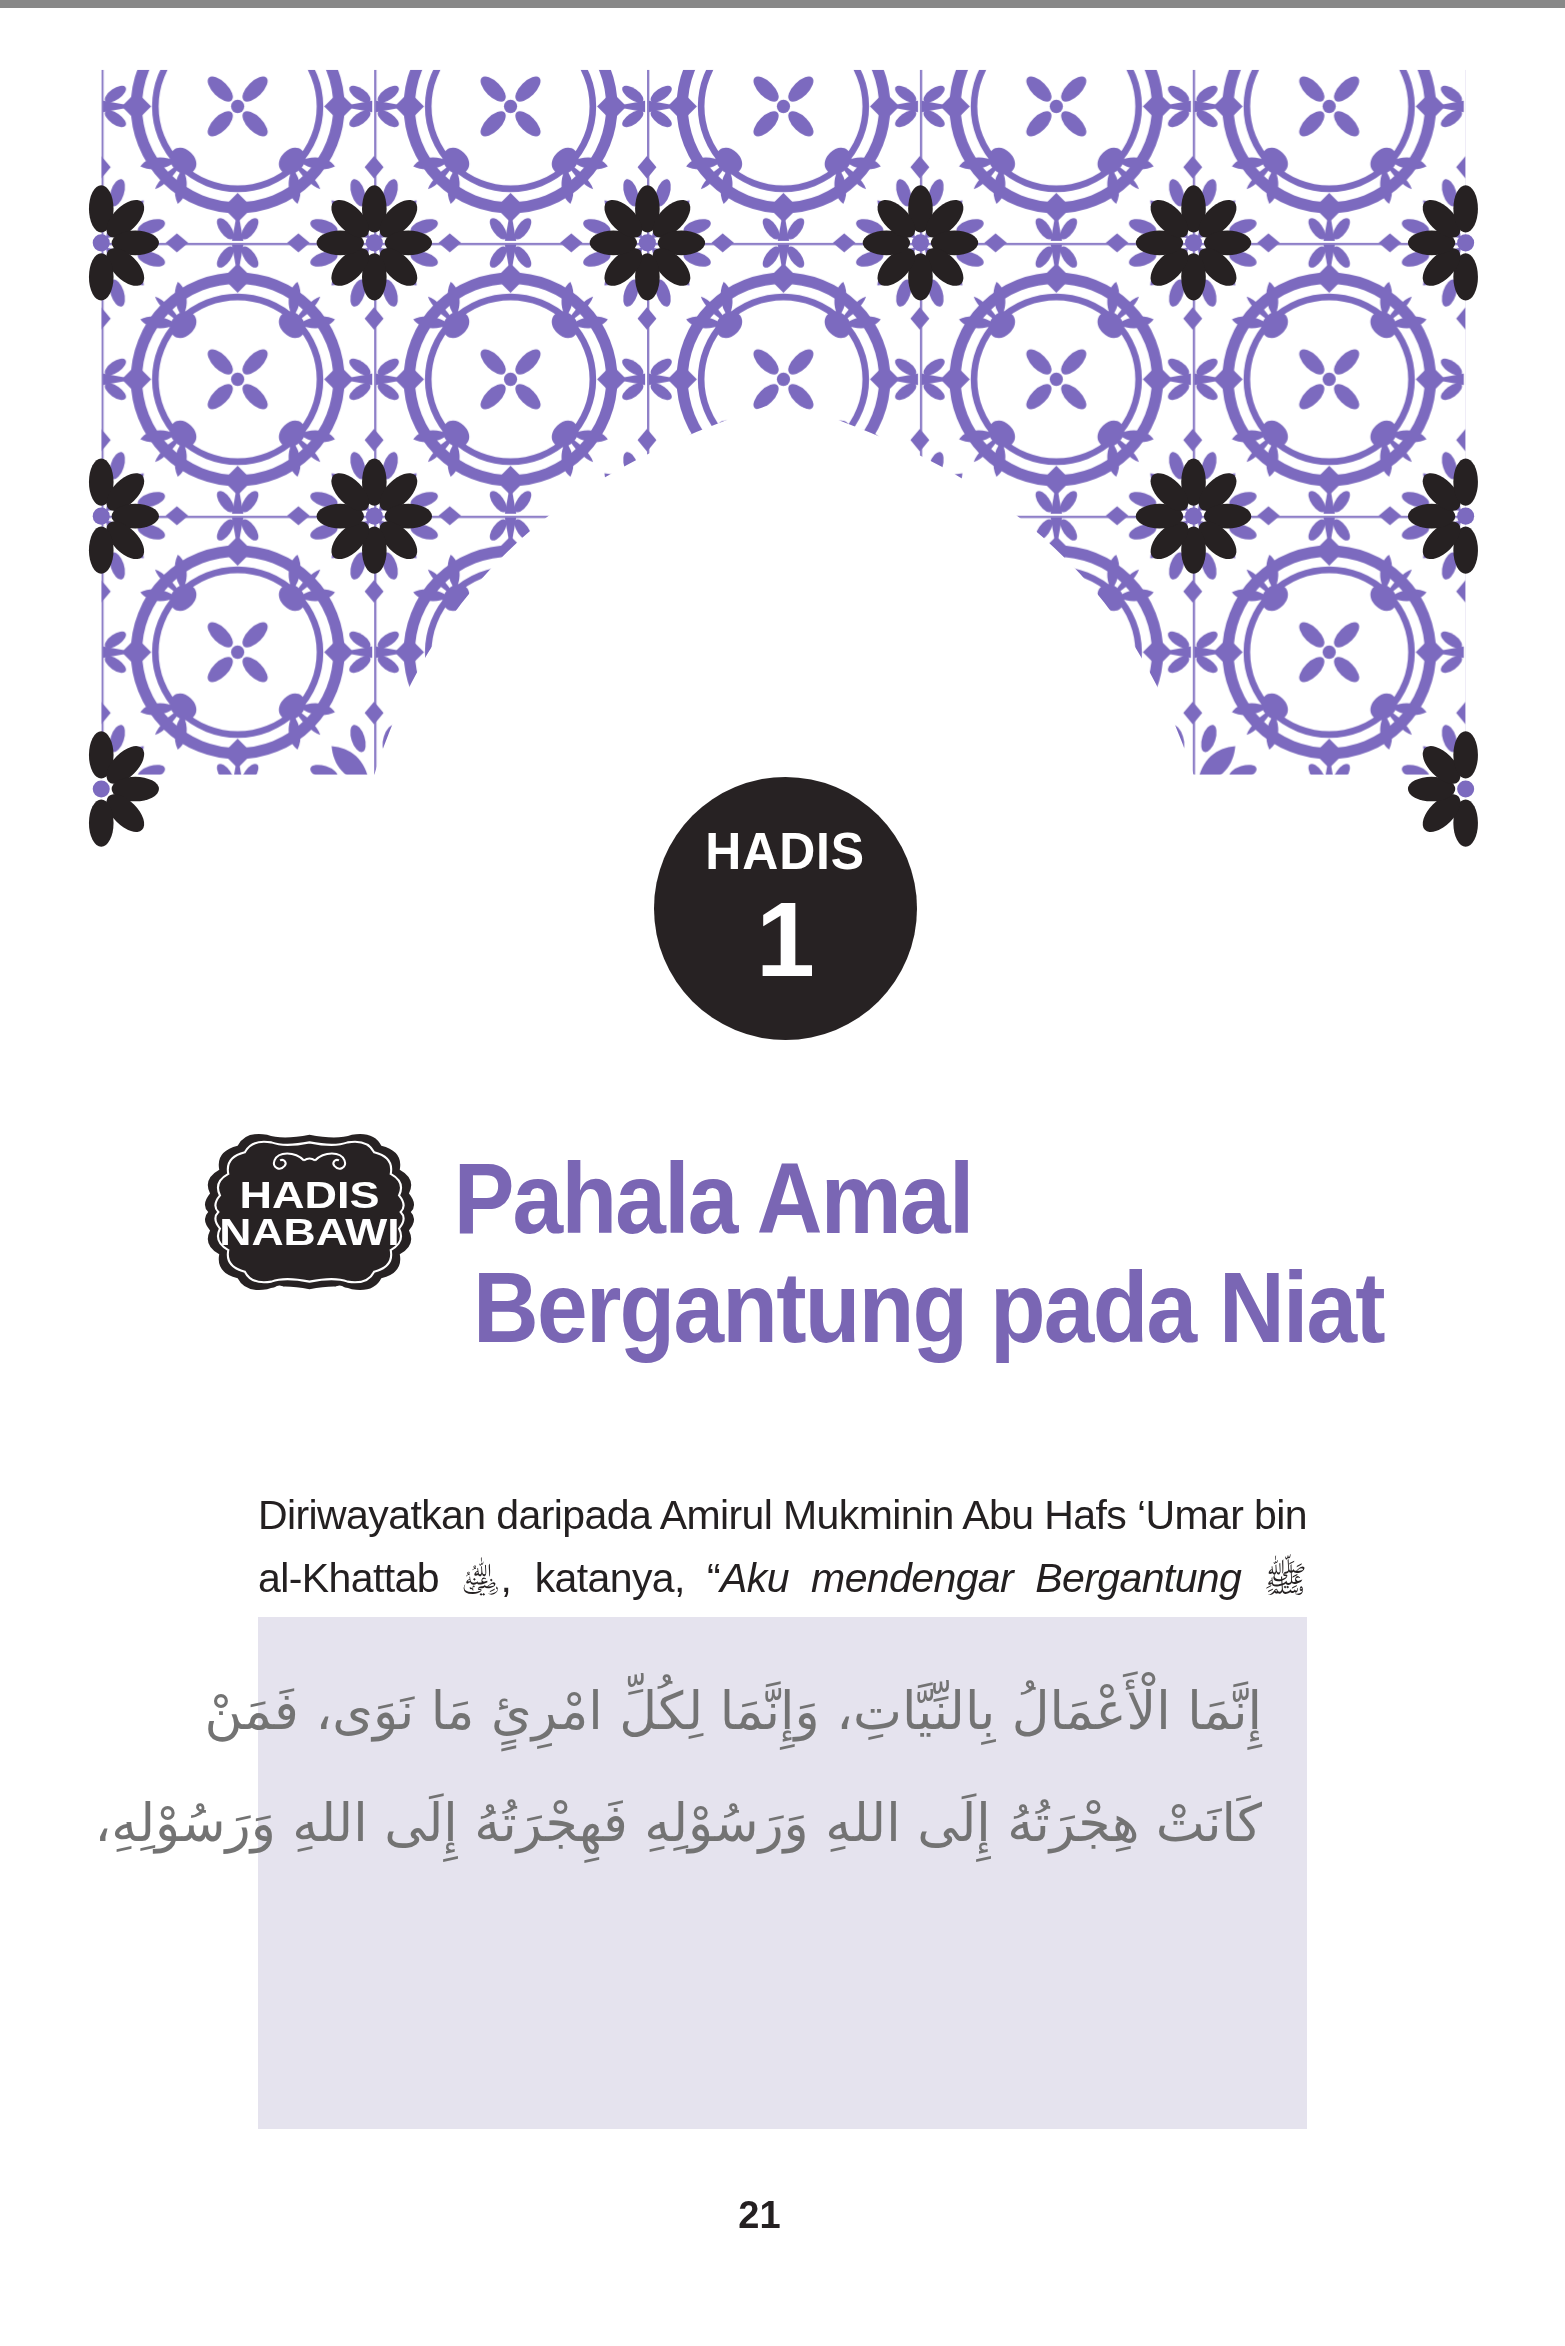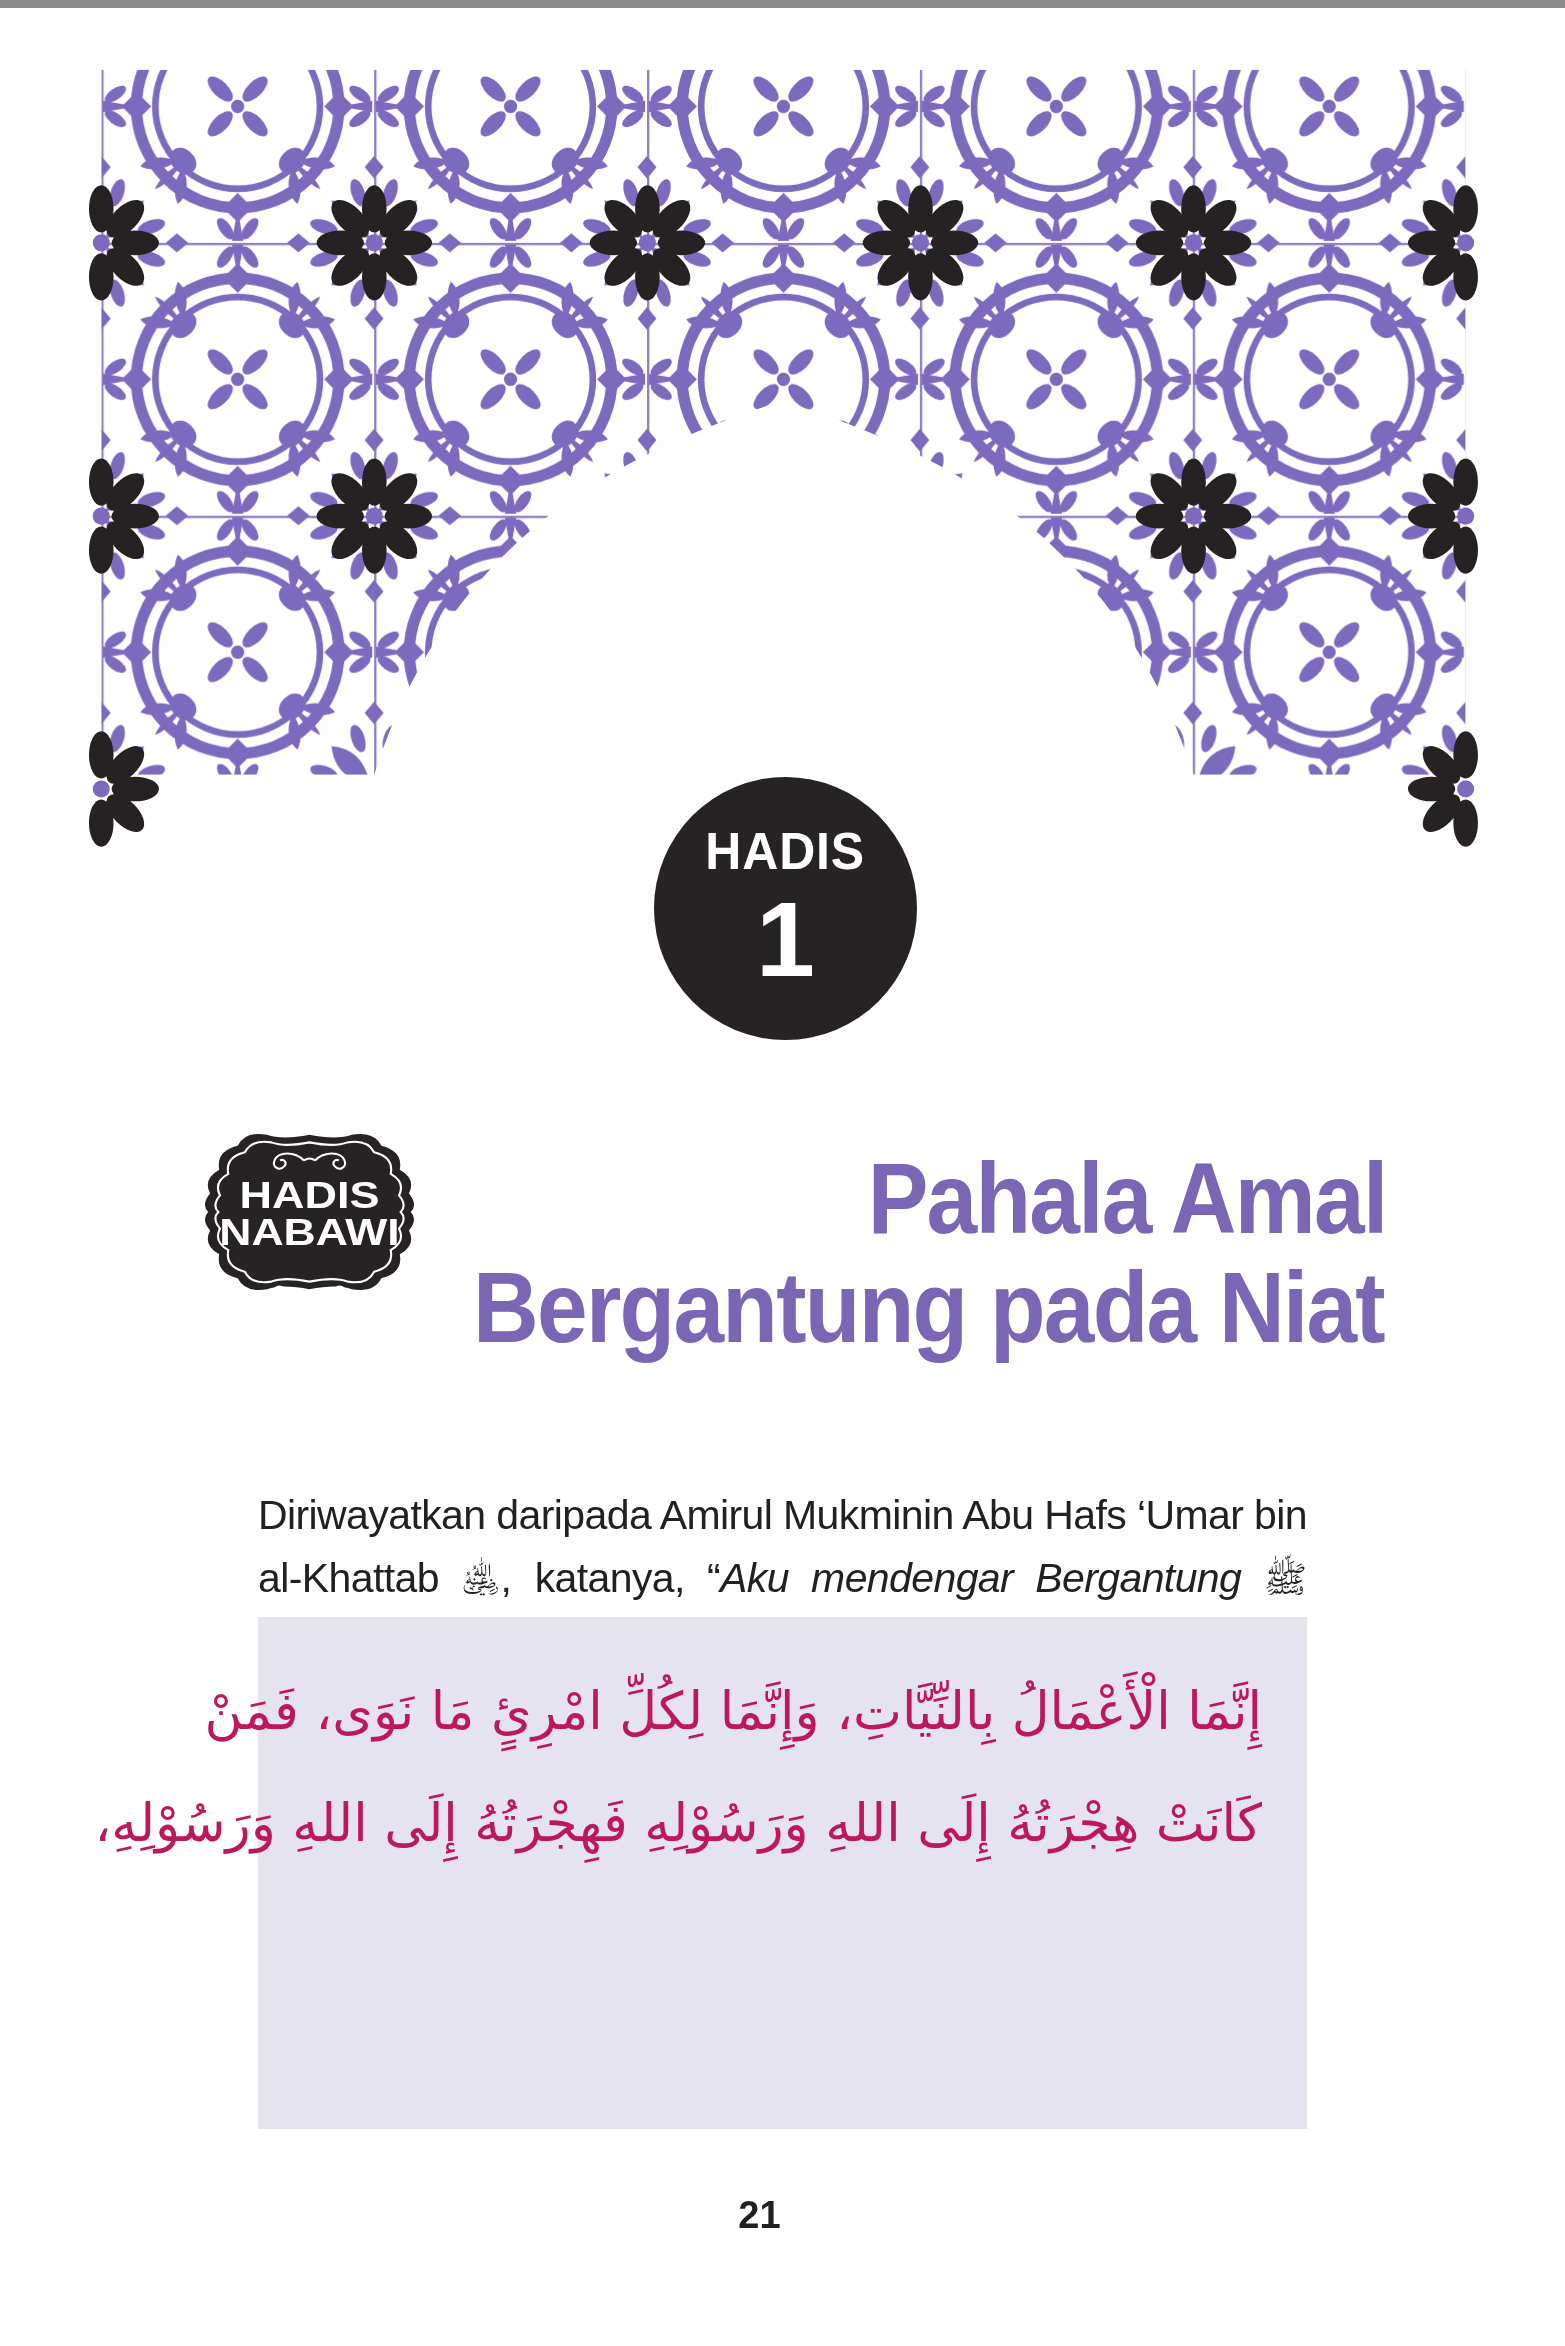--- a/index.html
+++ b/index.html
@@ -21,42 +21,42 @@
   .hadis-circle .hc-label{
     font-weight:700;font-size:52px;letter-spacing:0.9px;line-height:1;
     transform:scaleX(0.96);
   }
   .hadis-circle .hc-number{
     font-weight:700;font-size:106px;line-height:1;margin-top:9.5px;
   }
   .badge{position:absolute;left:199px;top:1120px;width:221px;height:168px;}
   .title-block{
     position:absolute;left:428px;top:1136px;width:984px;
-    text-align:right;color:#7a66b4;font-weight:700;
+    text-align:left;color:#7a66b4;font-weight:700;
     line-height:1.09;
   }
   .title-line{
     display:inline-block;white-space:nowrap;
     font-size:100px;letter-spacing:-1.9px;
     transform:scaleX(0.91);transform-origin:50% 50%;
   }
   .intro{
     position:absolute;left:258px;top:1435px;width:1049px;
     font-size:41px;line-height:1.53;letter-spacing:-0.6px;
     color:#242021;text-align:justify;
   }
   .intro .i{font-style:italic;}
   .intro .hon{font-family:"DejaVu Sans",sans-serif;font-size:0.88em;letter-spacing:0;}
   .arabic-box{
     position:absolute;left:258px;top:1609px;width:1049px;height:512px;
     background:#e5e3ee;box-sizing:border-box;
     padding:38px 45px 28px 45px;
     direction:rtl;
     font-family:"DejaVu Sans",sans-serif;
-    color:#be185d;font-size:52px;
+    color:#737373;font-size:52px;
   }
   .ar-line{
     line-height:112px;
     text-align:justify;text-align-last:justify;
     white-space:nowrap;
   }
   .ar-line.ar-last{text-align:right;text-align-last:right;margin-top:7.6px;}
   .page-number{
     position:absolute;left:0;top:2186px;width:1519px;
     text-align:center;font-size:38px;font-weight:700;color:#242021;

